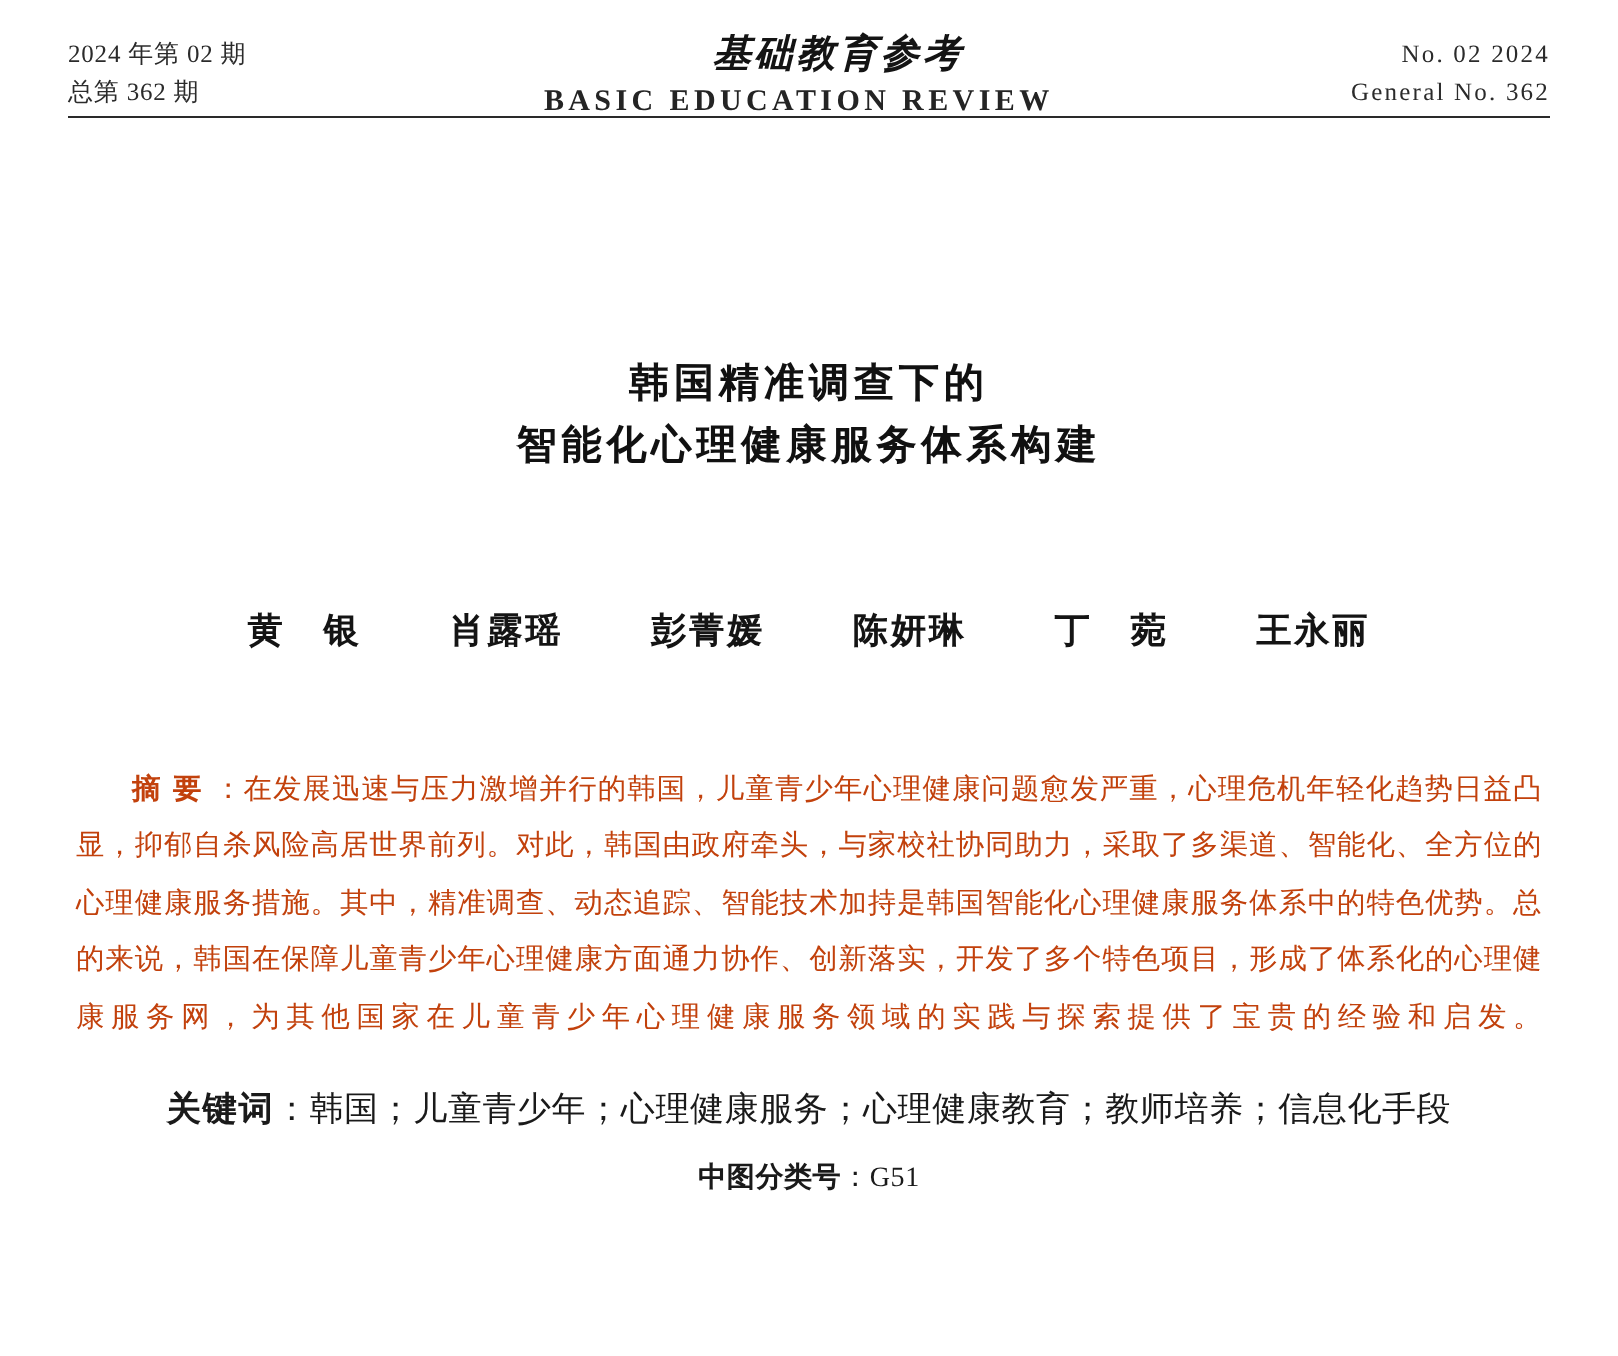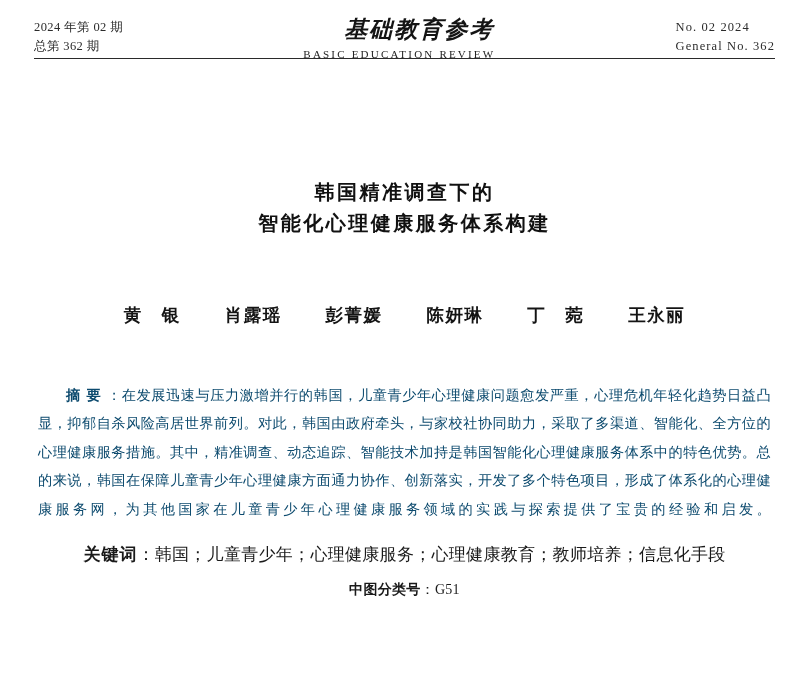--- a/index.html
+++ b/index.html
@@ -31,41 +31,42 @@
     height: 52px;
   }
   .mast-left, .mast-right {
     font-size: 12.5px;
     line-height: 1.55;
     color: #2b2b2b;
     letter-spacing: 0.4px;
     white-space: nowrap;
   }
   .mast-left { text-align: left; padding-left: 2px; }
-  .mast-right { text-align: left; padding-right: 2px; letter-spacing: 1.1px; }
+  .mast-right { text-align: right; padding-right: 2px; letter-spacing: 1.1px; }
   .mast-center {
     text-align: center;
     flex: 1;
     margin-top: -2px;
   }
   .journal-cn {
     font-family: "Liberation Serif", "DejaVu Serif", serif;
-    font-size: 23px;
+    font-size: 19px;
     font-weight: 700;
     letter-spacing: 2px;
     font-style: italic;
     color: #141414;
     line-height: 1.25;
     padding-left: 40px;
   }
   .journal-en {
-    font-size: 11px;
+    font-size: 15px;
     letter-spacing: 2.2px;
     color: #242424;
     margin-top: 3px;
+    font-weight: bold;
   }
   .rule {
     border-top: 1px solid #2a2a2a;
     margin: 6px 2px 0 2px;
   }
 
   
   .title-block {
     margin-top: 118px;
     text-align: center;
@@ -94,21 +95,21 @@
   }
 
   
   .abstract {
     margin: 54px 6px 0 6px;
     font-size: 14.2px;
     line-height: 2.0;
     text-align: justify;
     text-align-last: justify;
     letter-spacing: 0.3px;
-    color: #0c4a6e;
+    color: #c2410c;
   }
   .abstract .label {
     font-weight: 700;
     letter-spacing: 6px;
     padding-left: 28px;
   }
 
   
   .keywords {
     margin: 16px 6px 0 6px;

